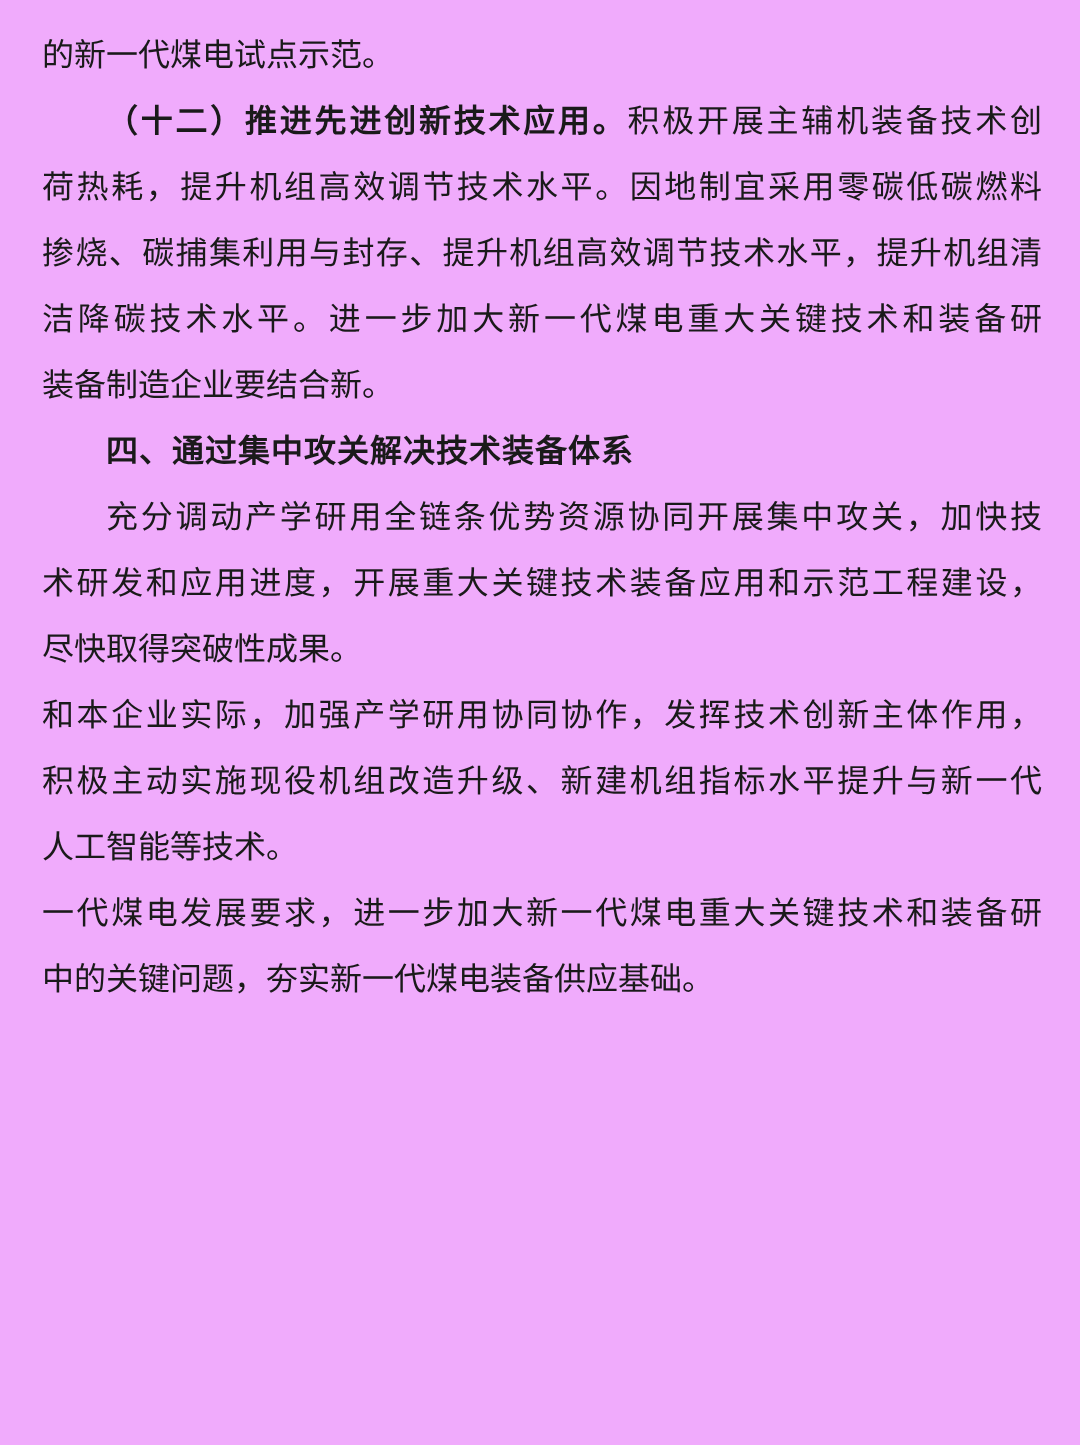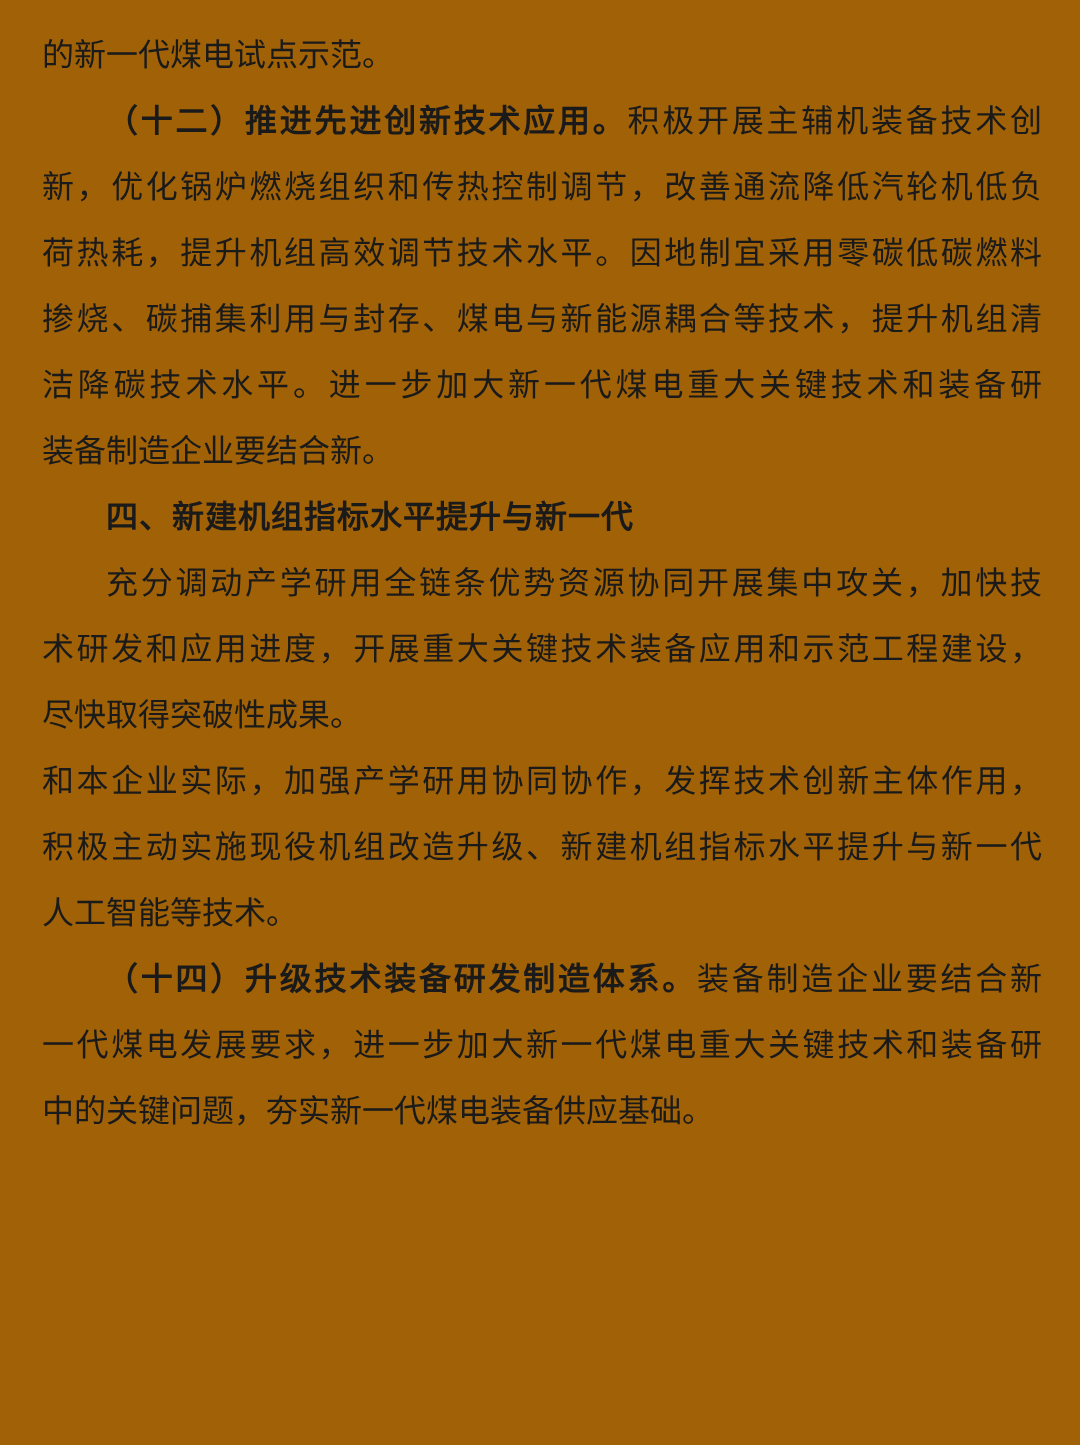--- a/index.html
+++ b/index.html
@@ -4,21 +4,21 @@
 <style>
   html, body {
     margin: 0;
     padding: 0;
     background: #ffffff;
   }
   .page {
     position: relative;
     width: 1080px;
     height: 1445px;
-    background: #a16207;
+    background: #f0abfc;
     box-sizing: border-box;
     padding: 22px 38px 0 42px;
     color: #1a1a1a;
     font-family: "Liberation Serif", "DejaVu Serif", serif;
     font-size: 32px;
     overflow: hidden;
   }
   .line {
     height: 66px;
     line-height: 66px;
@@ -48,47 +48,45 @@
 </style>
 </head>
 <body>
 
 <div class="page">
 
   <div class="line"><span>的新一代煤电试点示范。</span></div>
 
   <div class="line fill indent"><span class="lead">（十二）推进先进创新技术应用。</span><span>积极开展主辅机装备技术创</span></div>
 
-  <div class="line fill"><span>新，优化锅炉燃烧组织和传热控制调节，改善通流降低汽轮机低负</span></div>
 
   <div class="line fill"><span>荷热耗，提升机组高效调节技术水平。因地制宜采用零碳低碳燃料</span></div>
 
-  <div class="line fill"><span>掺烧、碳捕集利用与封存、煤电与新能源耦合等技术，提升机组清</span></div>
+  <div class="line fill"><span>掺烧、碳捕集利用与封存、提升机组高效调节技术水平，提升机组清</span></div>
 
   <div class="line fill"><span>洁降碳技术水平。进一步加大新一代煤电重大关键技术和装备研</span></div>
 
 
   <div class="line"><span>装备制造企业要结合新。</span></div>
 
-  <div class="line heading indent"><span>四、新建机组指标水平提升与新一代</span></div>
+  <div class="line heading indent"><span>四、通过集中攻关解决技术装备体系</span></div>
 
   <div class="line fill indent"><span>充分调动产学研用全链条优势资源协同开展集中攻关，加快技</span></div>
 
   <div class="line fill"><span>术研发和应用进度，开展重大关键技术装备应用和示范工程建设，</span></div>
 
   <div class="line"><span>尽快取得突破性成果。</span></div>
 
 
   <div class="line fill"><span>和本企业实际，加强产学研用协同协作，发挥技术创新主体作用，</span></div>
 
   <div class="line fill"><span>积极主动实施现役机组改造升级、新建机组指标水平提升与新一代</span></div>
 
   <div class="line"><span>人工智能等技术。</span></div>
 
-  <div class="line fill indent"><span class="lead">（十四）升级技术装备研发制造体系。</span><span>装备制造企业要结合新</span></div>
 
   <div class="line fill"><span>一代煤电发展要求，进一步加大新一代煤电重大关键技术和装备研</span></div>
 
 
   <div class="line"><span>中的关键问题，夯实新一代煤电装备供应基础。</span></div>
 
 
 </div>
 
 </body></html>

